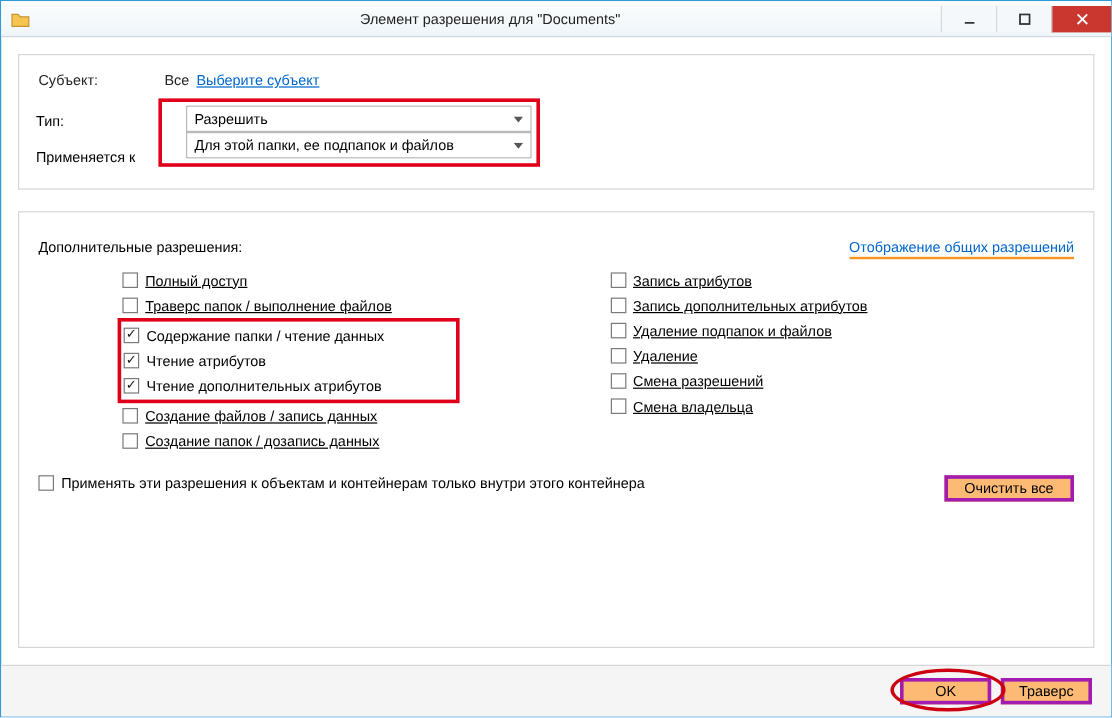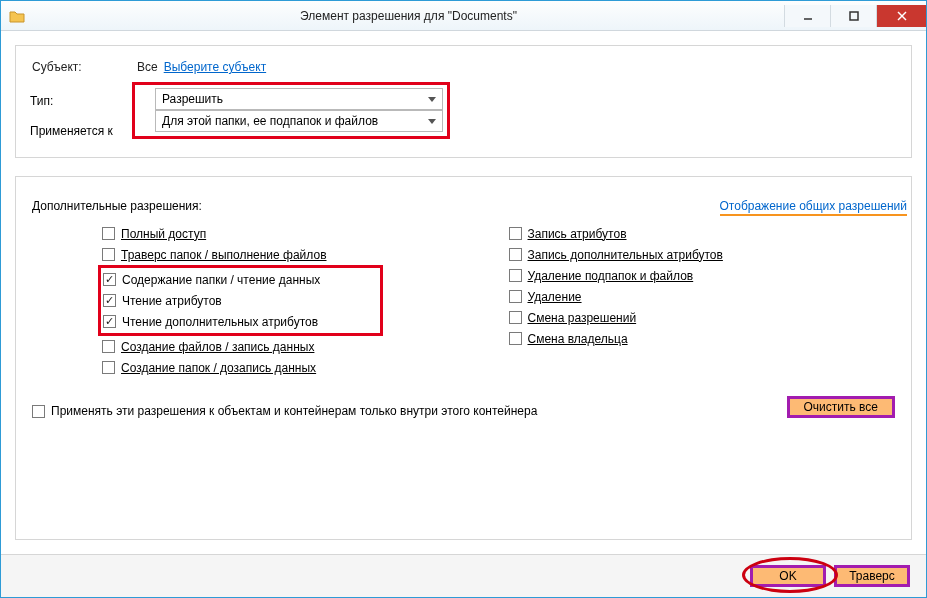--- a/index.html
+++ b/index.html
@@ -30,22 +30,22 @@
   .panel.mid { padding-top: 22px; position:relative; }
   .panel.mid .heading { margin-bottom: 10px; }
   .perm-cols { display:flex;text-decoration:underline; }
   .perm-col { flex:1; padding-left: 70px; }
   .perm-col.right { padding-left: 20px; }
   .perm-item { display:flex; align-items:center; height:21px; }
   .chk { width:13px; height:13px; border:1px solid #7a7a7a; margin-right:6px; display:flex; align-items:center; justify-content:center; background:#fff; }
   .chk.checked::after { content:"✓"; font-size:11px; line-height:11px; color:#1a1a1a; }
   .redgroup { border:3px solid #e1001a; padding: 1px 60px 1px 2px; margin-left:-4px; display:inline-block; }
 
-  .toplink { position:absolute; right:4px; top:22px; }
-  .bottomrow { display:flex; align-items:flex-end; margin-top: 18px; }
+  .toplink { position:absolute; right:16px; top:22px; }
+  .bottomrow { display:flex; align-items:flex-start; margin-top: 18px; }
   .bottomrow .chk { margin-left: 0; }
   .spacer { flex:1; }
   .btn { height:22px; padding: 0 14px; border:3px solid #a21caf; background:#fdba74; display:flex; align-items:center; justify-content:center; cursor:pointer; }
 
   .footer { border-top:1px solid #d6d6d6; padding: 10px 16px; display:flex; justify-content:flex-end; gap:8px; background:#f5f5f5; }
   .footer .btn { width:76px; }
   .ring { position:absolute; border:3px solid #cc0010; border-radius:50%; pointer-events:none; }
 </style>
 </head>
 <body>

